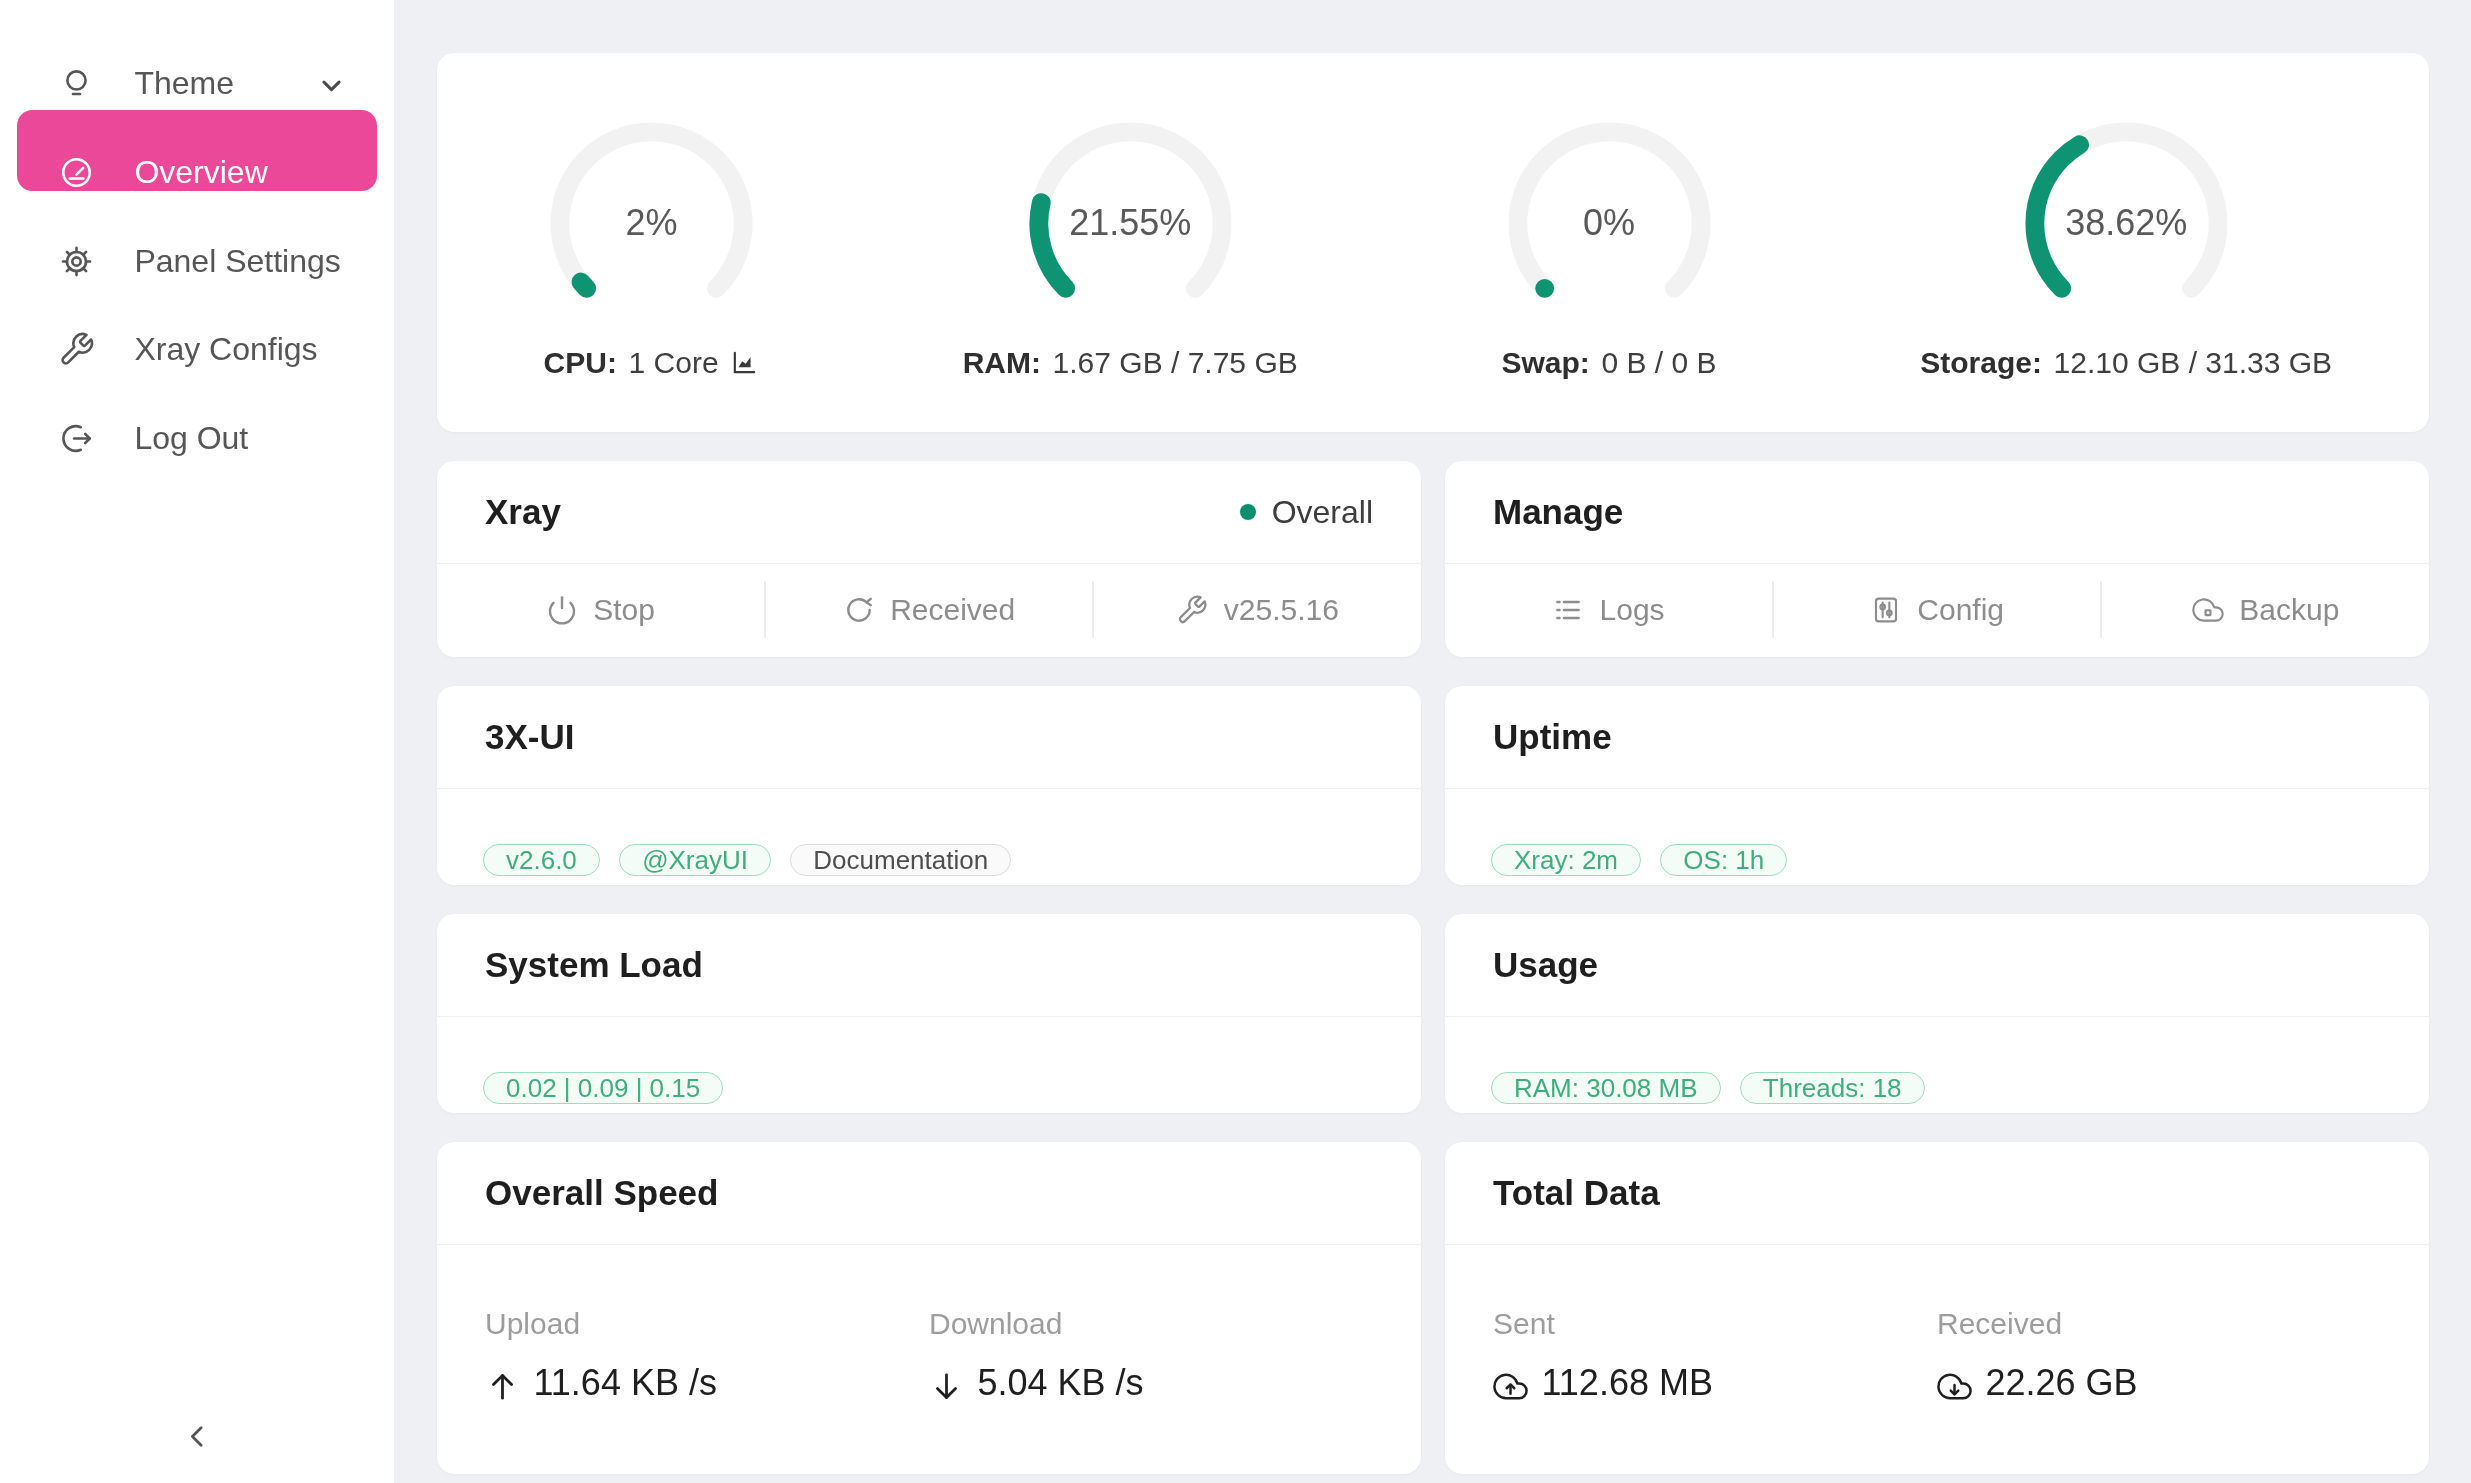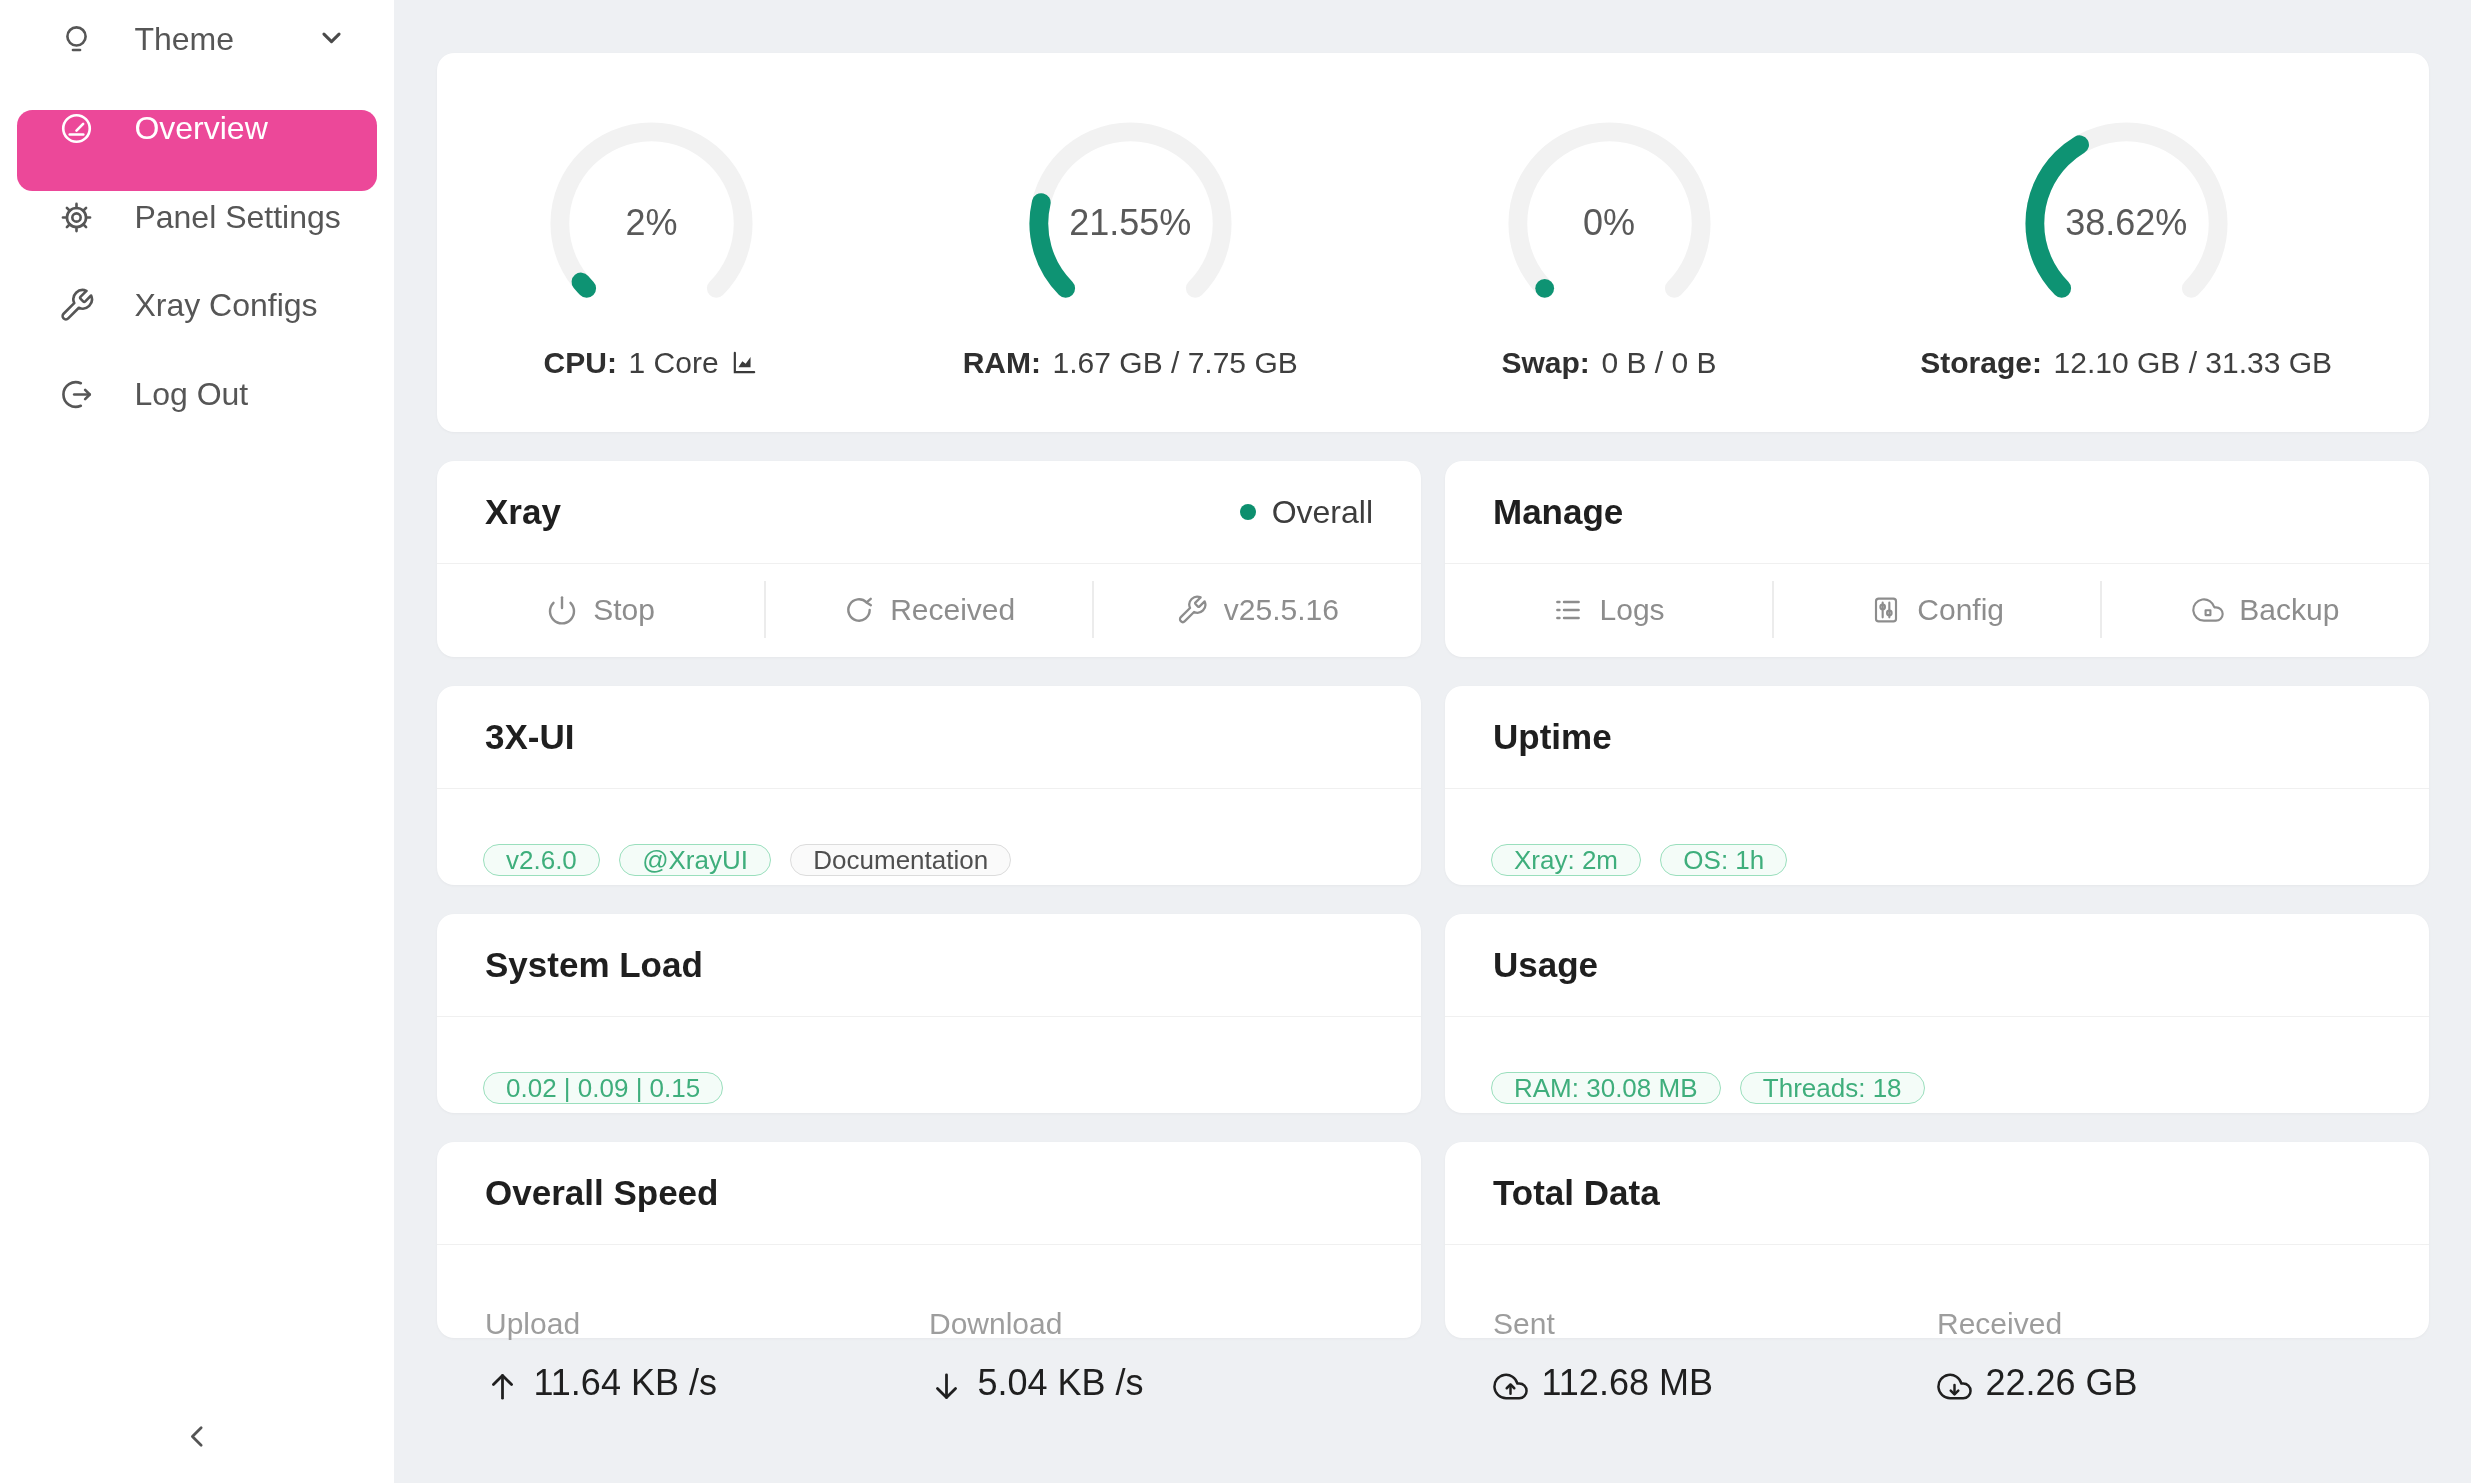--- a/index.html
+++ b/index.html
@@ -7,21 +7,21 @@
     width:2472px;height:1483px;overflow:hidden;
     background:#eef0f3;
     font-family:"Liberation Sans",sans-serif;
     display:flex;
   }
   svg{display:block}
   .ic{width:37px;height:37px;flex:none}
 
   
   .sidebar{width:394px;min-width:394px;background:#fff;position:relative;padding-top:13.5px;box-sizing:border-box}
-  .side-item{height:81px;margin:7.7px 17.4px;border-radius:15.4px;display:flex;align-items:flex-start;
+  .side-item{height:81px;margin:7.7px 17.4px;border-radius:15.4px;display:flex;align-items:flex-end;
     padding:0 29px 0 41px;gap:39px;font-size:32px;color:#565656;cursor:pointer}
   .side-item.selected{background:#ec4899;color:#fff}
   .side-item .chev{margin-left:auto;width:33px;height:33px;color:#4a4a4a}
   .collapse-btn{position:absolute;bottom:0;left:0;right:0;height:64px;display:flex;align-items:flex-start;
     justify-content:center;color:#555;cursor:pointer}
   .collapse-btn svg{width:35px;height:35px}
 
   
   main{flex:1;padding:53px 43px 0 43px;box-sizing:border-box;display:flex;flex-direction:column;gap:29px;min-width:0}
   .card{background:#fff;border-radius:17.4px;box-shadow:0 1px 2.9px rgba(0,0,0,.04);box-sizing:border-box}
@@ -41,21 +41,21 @@
 
   
   .row{display:grid;grid-template-columns:1fr 1fr;gap:24px}
   .card-head{height:103px;display:flex;align-items:center;padding:0 48px;border-bottom:1.9px solid #f0f0f0;box-sizing:border-box}
   .card-title{font-size:35px;font-weight:700;color:#1f1f1f}
   .status{margin-left:auto;display:flex;align-items:center;gap:15.4px;font-size:32px;color:#3d3d3d}
   .dot{width:16.4px;height:16.4px;border-radius:50%;background:#0c8f6e}
 
   .h203{height:196px}
   .h255{height:199px}
-  .h282{height:196px}
+  .h282{height:332px}
 
   .actions{display:flex;align-items:stretch;height:91px}
   .action{flex:1;display:flex;align-items:center;justify-content:center;gap:15.4px;color:#8d8d8d;font-size:30px;cursor:pointer}
   .action .ic{width:32px;height:32px}
   .vsep{width:1.9px;background:#ececec;margin:17.4px 0}
 
   .badge-area{height:141px;display:flex;align-items:center;padding:0 46px;gap:19.3px}
   .badge{font-size:26px;line-height:1;padding:2px 22px;border-radius:965px;border:1.9px solid;cursor:pointer}
   .badge.green{color:#3fae7c;border-color:#9adfbd;background:#f4fcf8}
   .badge.gray{color:#4f4f4f;border-color:#dcdcdc;background:#fafafa}

